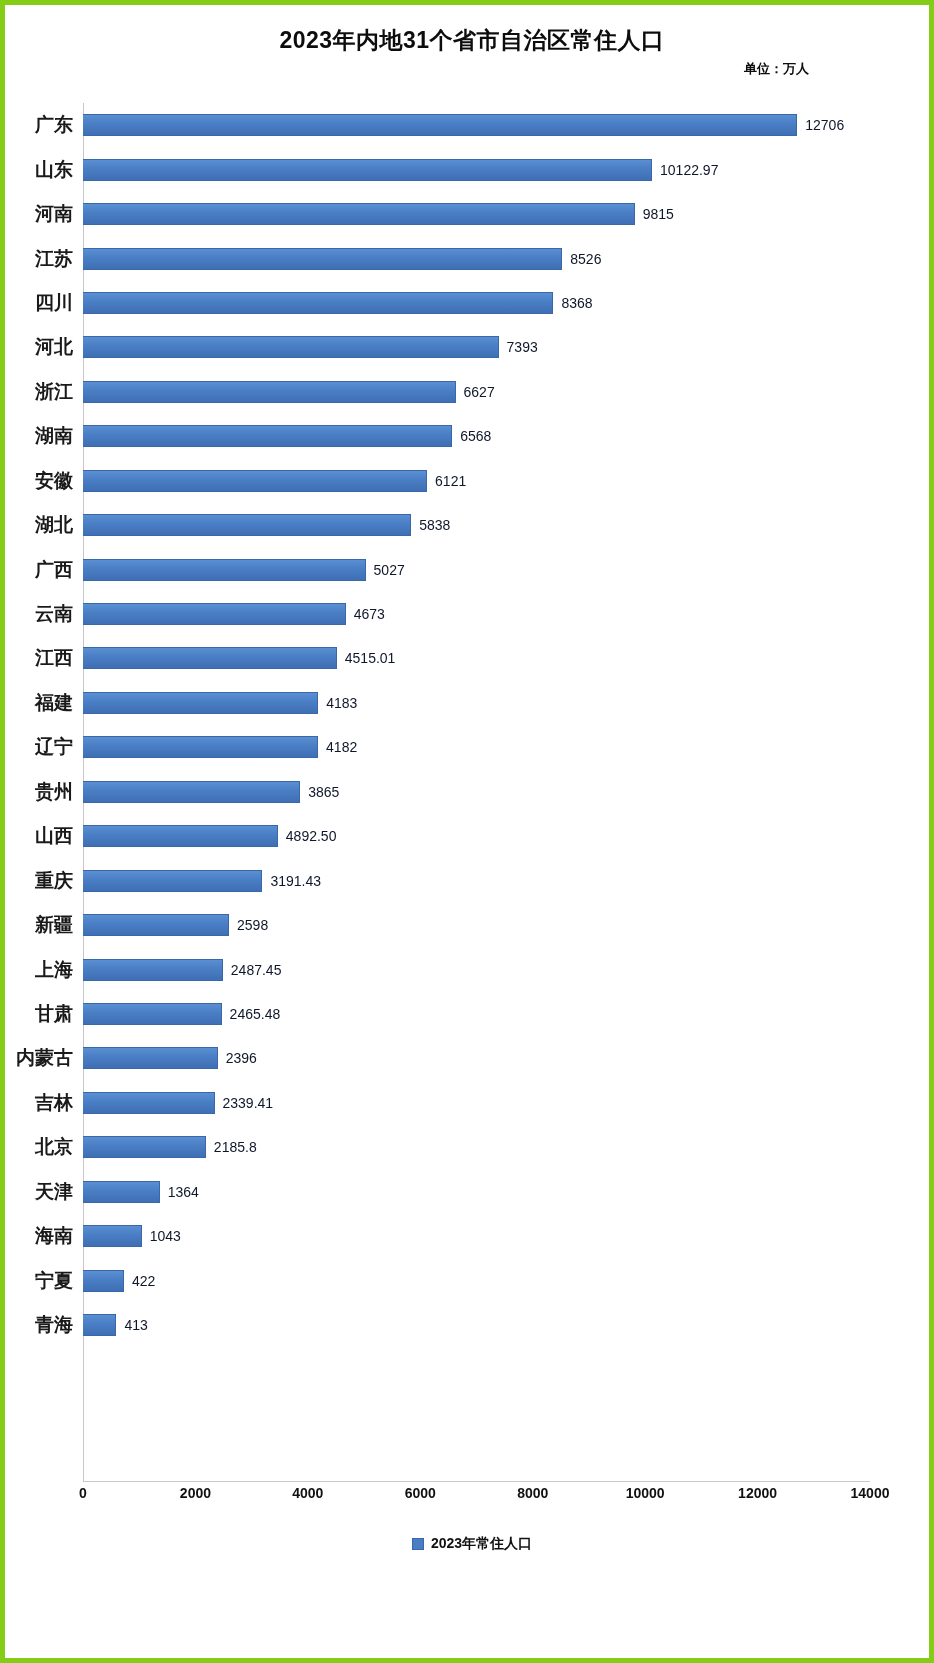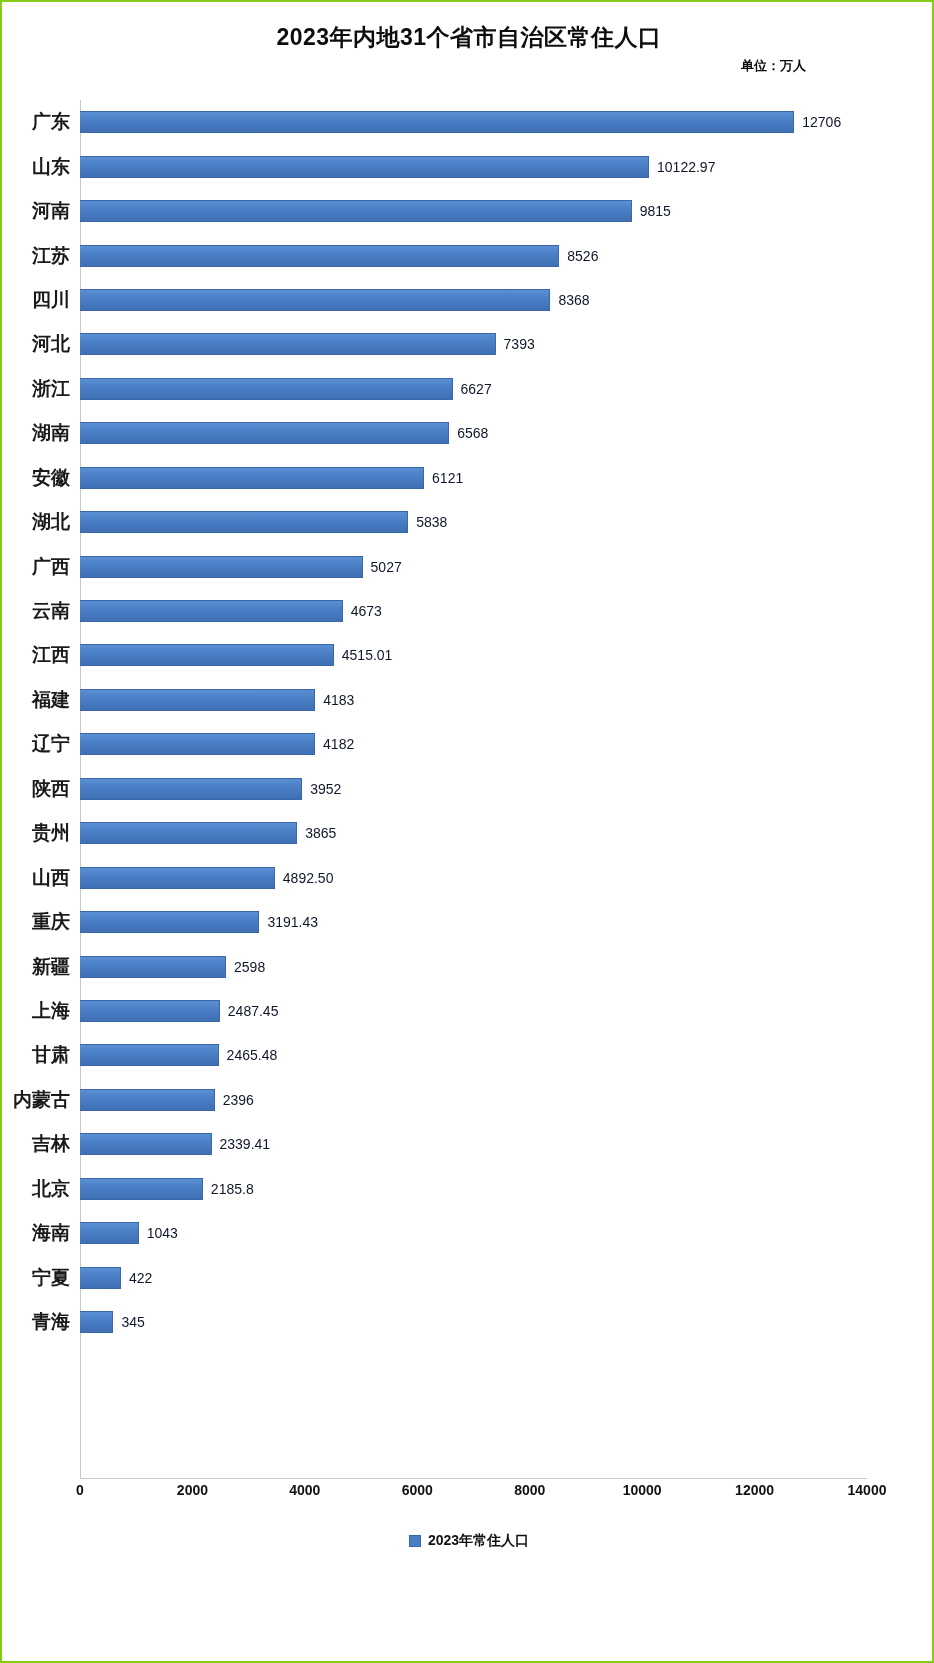--- a/index.html
+++ b/index.html
@@ -14,21 +14,21 @@
     font-family: "Liberation Sans", "DejaVu Sans", sans-serif;
     color: #1a1a1a;
     position: relative;
     overflow: hidden;
   }
   .chart-frame {
     position: absolute;
     left: 0; top: 0;
     width: 934px;
     height: 1663px;
-    border: 2px solid #84cc16;
+    border: 5px solid #84cc16;
     background: #ffffff;
   }
   .chart-title {
     position: absolute;
     left: 0;
     top: 20px;
     width: 934px;
     text-align: center;
     font-size: 23px;
     font-weight: bold;
@@ -224,25 +224,20 @@
           <span class="cat-label">福建</span>
           <div class="bar" style="width: 235.144px; background: linear-gradient(rgb(91, 143, 212) 0%, rgb(74, 126, 196) 45%, rgb(63, 111, 181) 100%);"></div>
           <span class="bar-value">4183</span>
         </div>
         <div class="row">
           <span class="cat-label">辽宁</span>
           <div class="bar" style="width: 235.088px; background: linear-gradient(rgb(91, 143, 212) 0%, rgb(74, 126, 196) 45%, rgb(63, 111, 181) 100%);"></div>
           <span class="bar-value">4182</span>
         </div>
         <div class="row">
-          <span class="cat-label">陕西</span>
-          <div class="bar" style="width: 222.159px; background: linear-gradient(rgb(91, 143, 212) 0%, rgb(74, 126, 196) 45%, rgb(63, 111, 181) 100%);"></div>
-          <span class="bar-value">3952</span>
-        </div>
-        <div class="row">
           <span class="cat-label">贵州</span>
           <div class="bar" style="width: 217.268px; background: linear-gradient(rgb(91, 143, 212) 0%, rgb(74, 126, 196) 45%, rgb(63, 111, 181) 100%);"></div>
           <span class="bar-value">3865</span>
         </div>
         <div class="row">
           <span class="cat-label">山西</span>
           <div class="bar" style="width: 194.838px; background: linear-gradient(rgb(91, 143, 212) 0%, rgb(74, 126, 196) 45%, rgb(63, 111, 181) 100%);"></div>
           <span class="bar-value">4892.50</span>
         </div>
         <div class="row">
@@ -274,33 +269,38 @@
           <span class="cat-label">吉林</span>
           <div class="bar" style="width: 131.508px; background: linear-gradient(rgb(91, 143, 212) 0%, rgb(74, 126, 196) 45%, rgb(63, 111, 181) 100%);"></div>
           <span class="bar-value">2339.41</span>
         </div>
         <div class="row">
           <span class="cat-label">北京</span>
           <div class="bar" style="width: 122.873px; background: linear-gradient(rgb(91, 143, 212) 0%, rgb(74, 126, 196) 45%, rgb(63, 111, 181) 100%);"></div>
           <span class="bar-value">2185.8</span>
         </div>
         <div class="row">
+          <span class="cat-label">天津</span>
+          <div class="bar" style="width: 76.6763px; background: linear-gradient(rgb(91, 143, 212) 0%, rgb(74, 126, 196) 45%, rgb(63, 111, 181) 100%);"></div>
+          <span class="bar-value">1364</span>
+        </div>
+        <div class="row">
           <span class="cat-label">海南</span>
           <div class="bar" style="width: 58.6315px; background: linear-gradient(rgb(91, 143, 212) 0%, rgb(74, 126, 196) 45%, rgb(63, 111, 181) 100%);"></div>
           <span class="bar-value">1043</span>
         </div>
         <div class="row">
           <span class="cat-label">宁夏</span>
           <div class="bar" style="width: 40.9802px; background: linear-gradient(rgb(91, 143, 212) 0%, rgb(74, 126, 196) 45%, rgb(63, 111, 181) 100%);"></div>
           <span class="bar-value">422</span>
         </div>
         <div class="row">
           <span class="cat-label">青海</span>
           <div class="bar" style="width: 33.3913px; background: linear-gradient(rgb(91, 143, 212) 0%, rgb(74, 126, 196) 45%, rgb(63, 111, 181) 100%);"></div>
-          <span class="bar-value">345</span>
+          <span class="bar-value">413</span>
         </div>
       </div>
   </div>
 
   <div class="xaxis" id="xaxis">
       <span class="xtick" style="left: 0px;">0</span>
       <span class="xtick" style="left: 112.429px; text-align: center;">2000</span>
       <span class="xtick" style="left: 224.857px;">4000</span>
       <span class="xtick" style="left: 337.286px;">6000</span>
       <span class="xtick" style="left: 449.714px;">8000</span>

